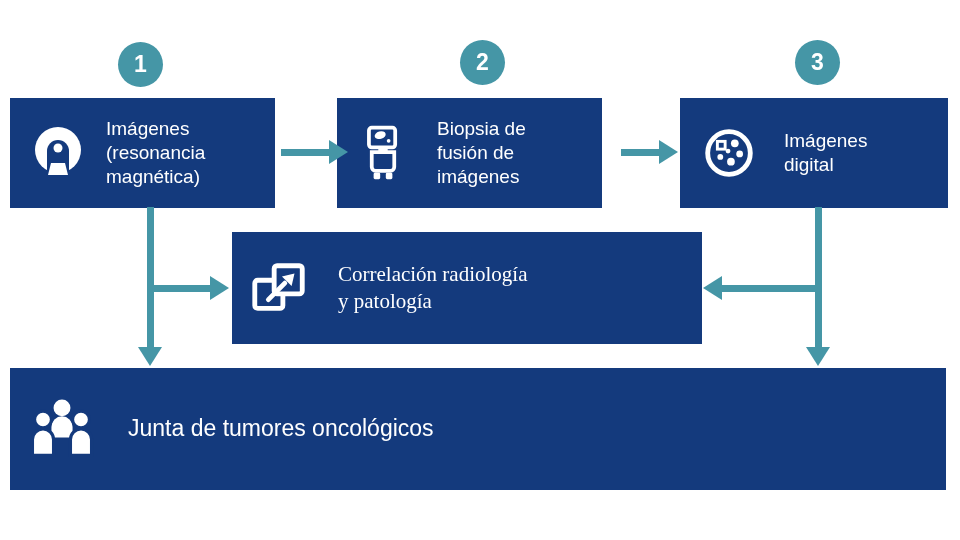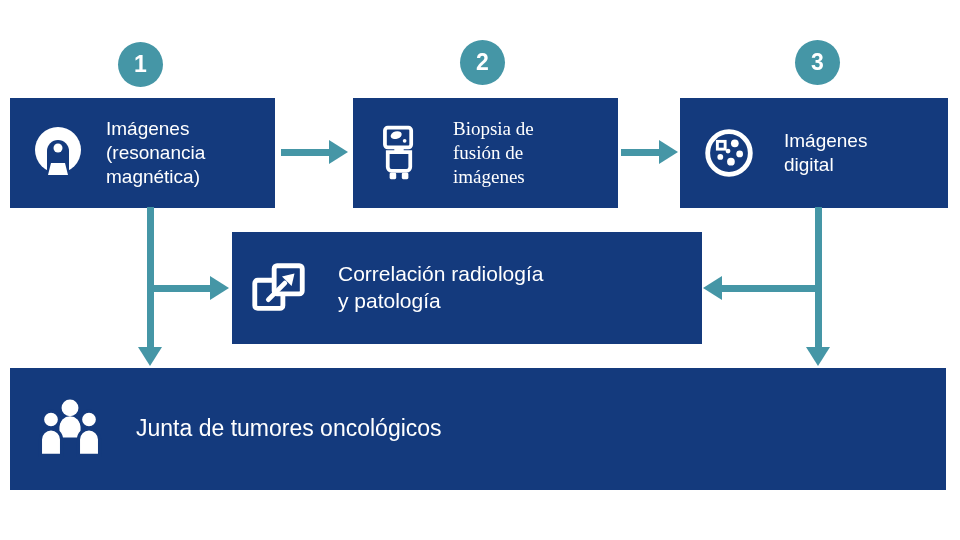--- a/index.html
+++ b/index.html
@@ -33,45 +33,45 @@
   #circle3{left:795px;top:40px;}
 
   .step-box{
     position:absolute;
     top:98px;height:110px;
     background:var(--navy);
     display:flex;align-items:center;
     color:#fff;
   }
   #box1{left:10px;width:265px;padding-left:16px;gap:16px;}
-  #box2{left:353px;width:265px;padding-left:16px;gap:24px;font-family:Liberation Serif, serif;}
+  #box2{left:337px;width:265px;padding-left:16px;gap:24px;}
   #box3{left:680px;width:268px;padding-left:18px;gap:24px;}
 
   .box-label{
     font-size:19px;
     line-height:1.28;
     white-space:pre-line;
   }
 
   #correlation-box{
     position:absolute;
     left:232px;top:232px;width:470px;height:112px;
     background:var(--navy);
     display:flex;align-items:center;
     padding-left:16px;gap:28px;
     color:#fff;
   }
-  #correlation-box .box-label{font-size:21px;}
+  #correlation-box .box-label{font-size:21px;font-family:Liberation Serif, serif;}
 
   #tumor-board-box{
     position:absolute;
     left:10px;top:368px;width:936px;height:122px;
     background:var(--navy);
     display:flex;align-items:center;
-    padding-left:22px;gap:28px;
+    padding-left:14px;gap:28px;
     color:#fff;
   }
   #tumor-board-box .box-label{font-size:23px;}
 
   .icon{flex:0 0 auto;display:block;}
 
   
   .shaft{position:absolute;background:var(--teal);}
   .tri{position:absolute;width:0;height:0;}
   .tri-right{border-top:12px solid transparent;border-bottom:12px solid transparent;border-left:19px solid var(--teal);}

